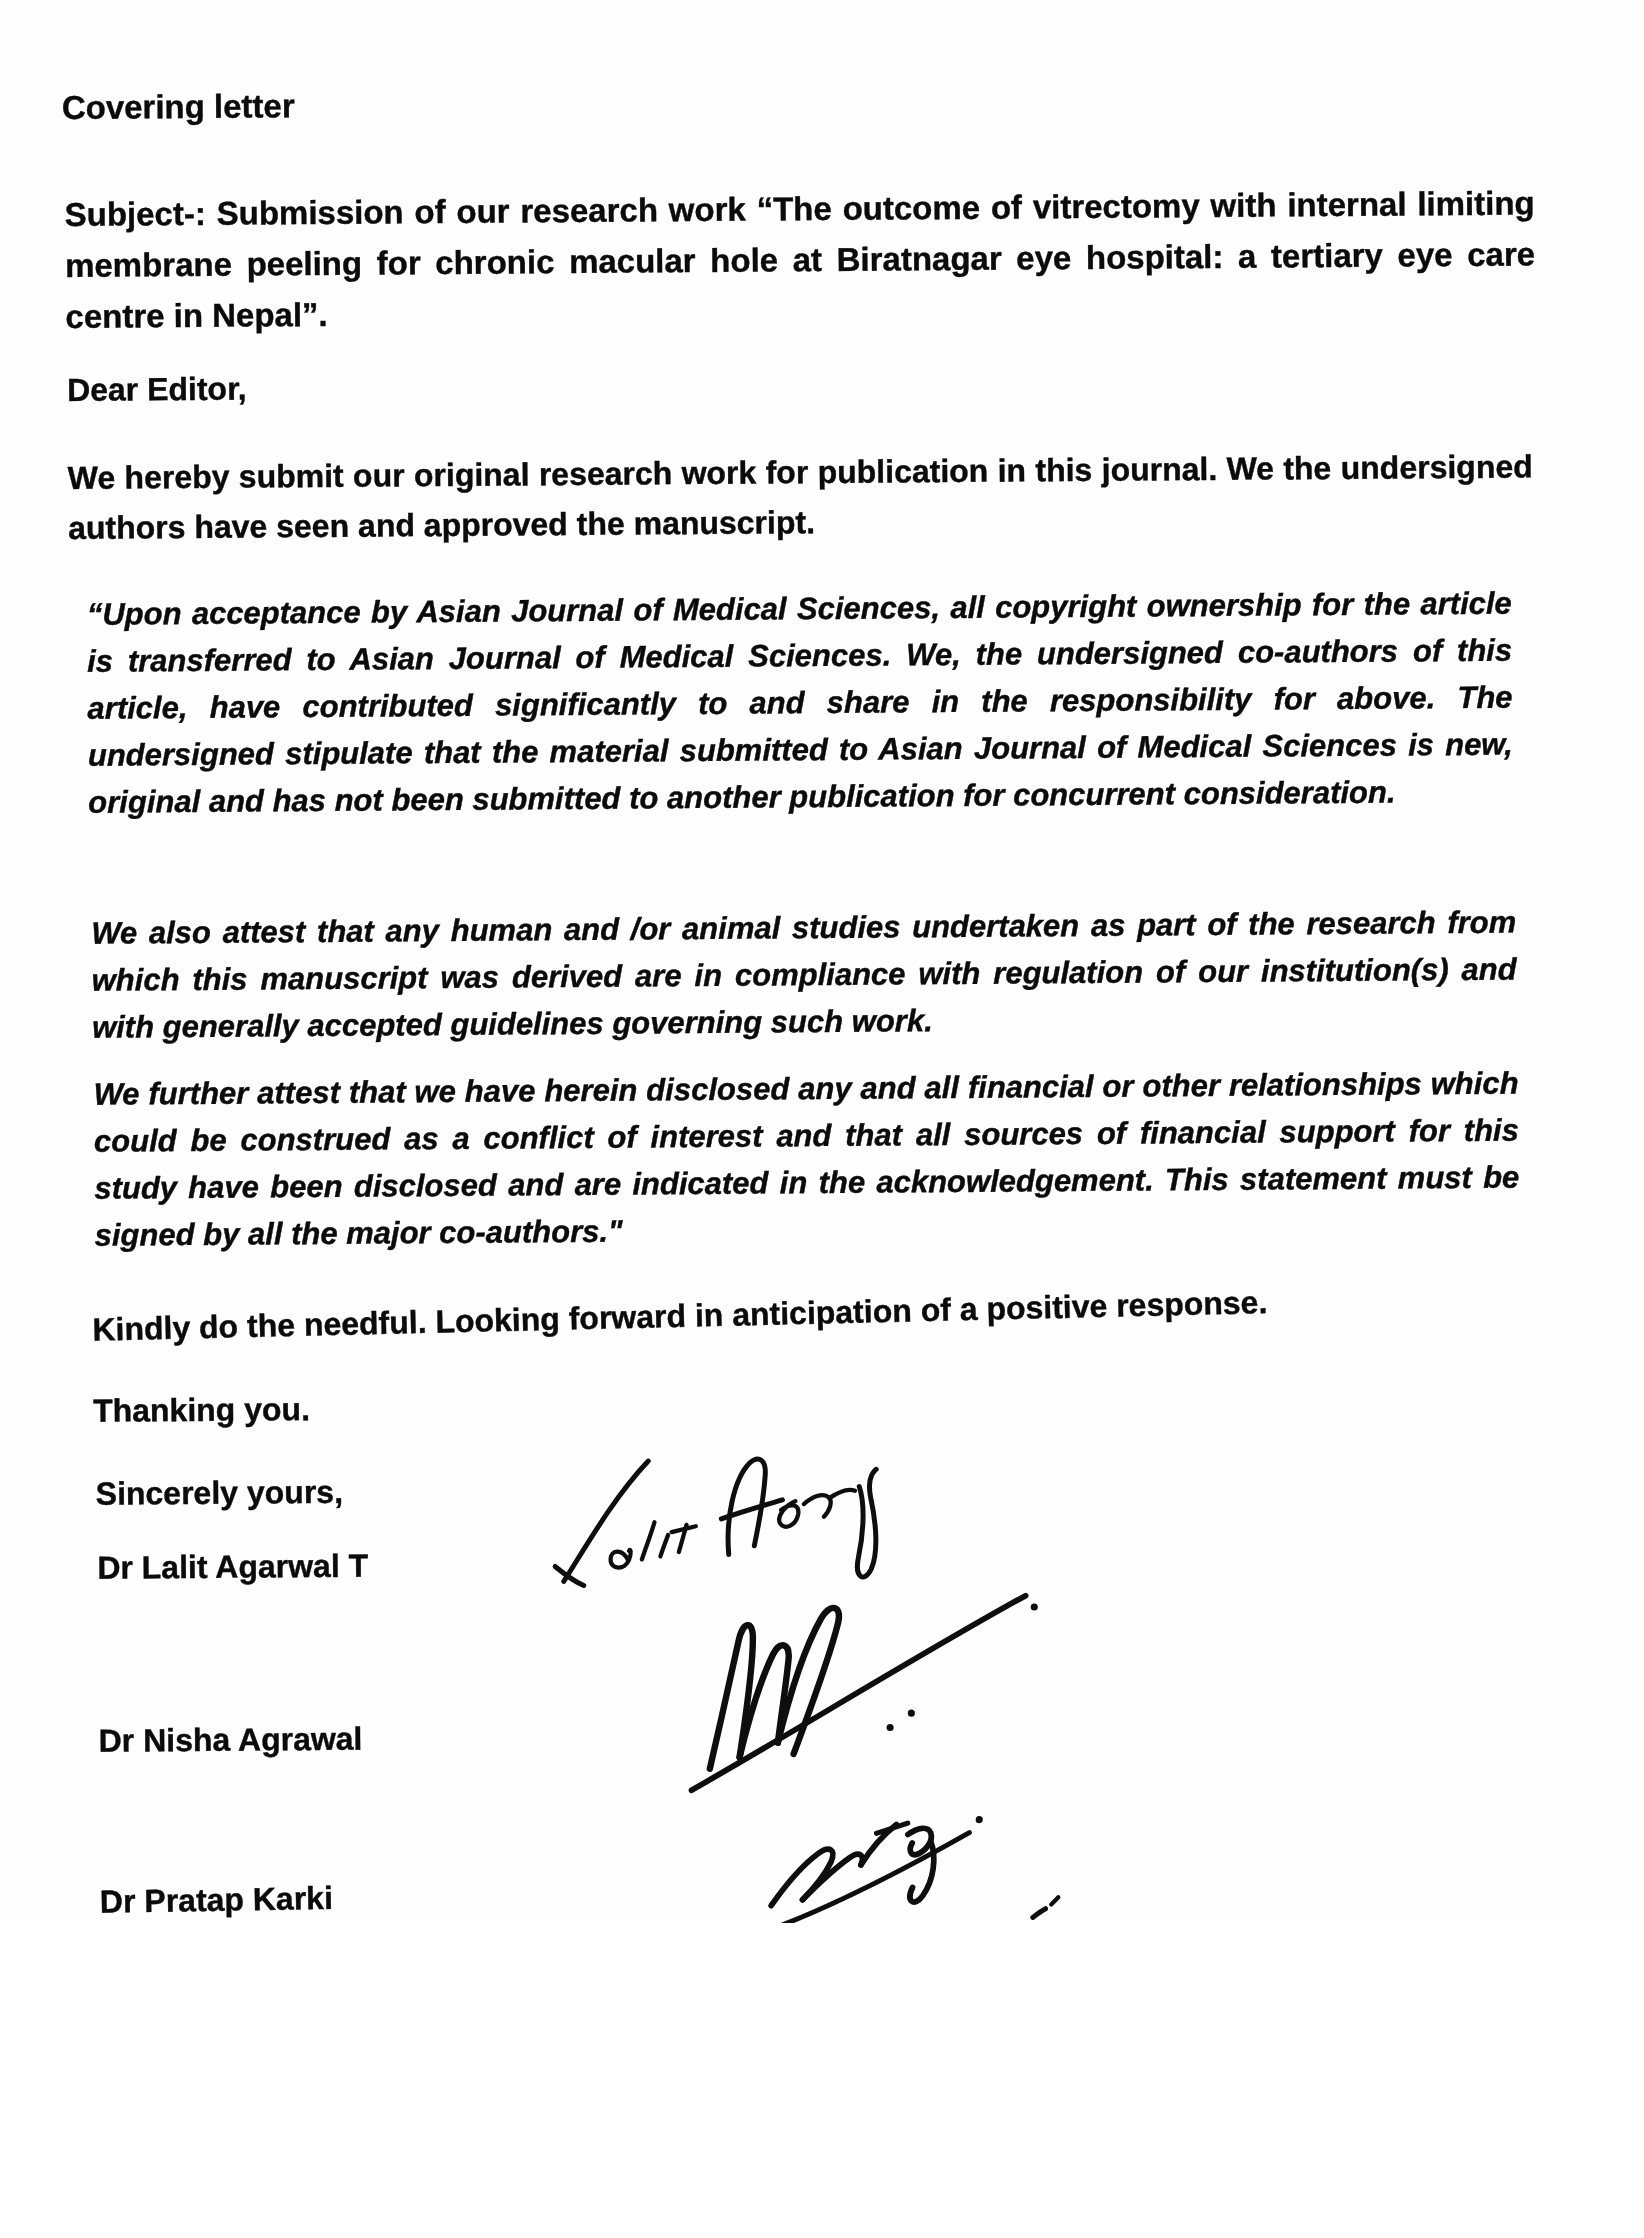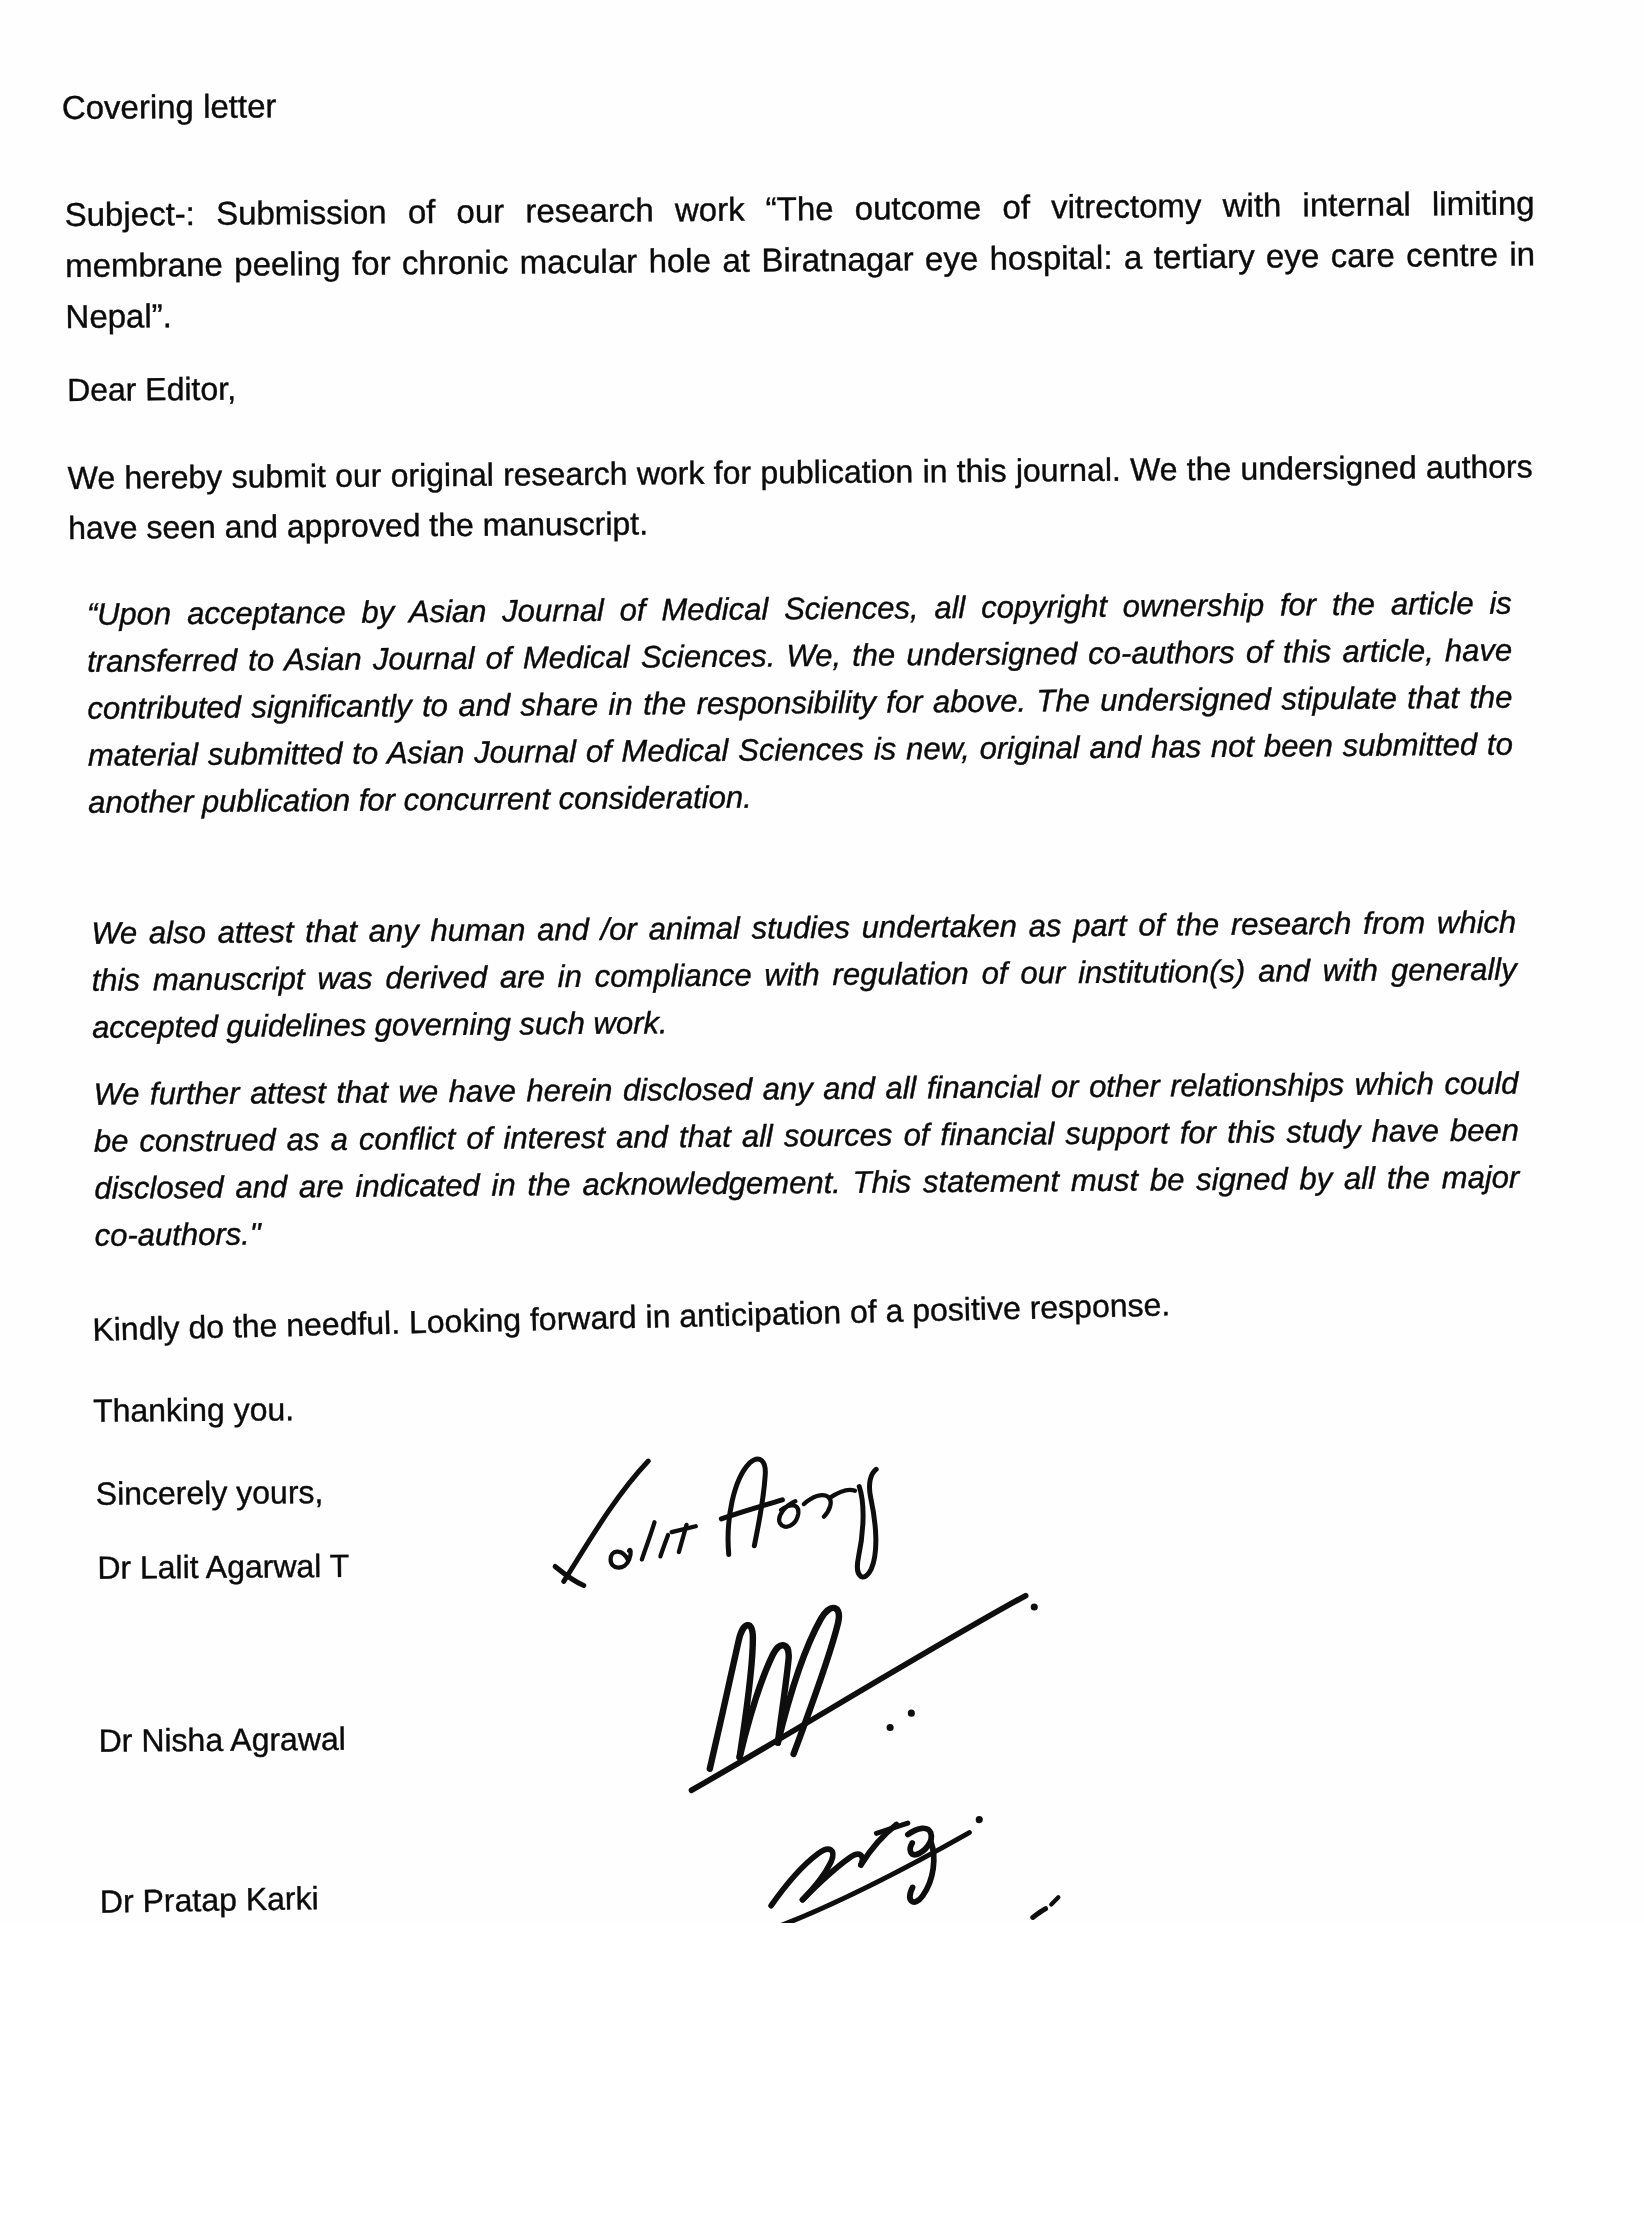--- a/index.html
+++ b/index.html
@@ -8,20 +8,21 @@
     background: #ffffff;
   }
   .page {
     position: relative;
     width: 1644px;
     height: 1923px;
     background: #fefefe;
     overflow: hidden;
     font-family: "Liberation Sans", sans-serif;
     color: #0b0b0b;
+    font-weight: bold;
   }
   .content {
     position: absolute;
     inset: 0;
     transform: rotate(-0.45deg);
     transform-origin: 50% 0;
   }
   .block {
     position: absolute;
     margin: 0;

